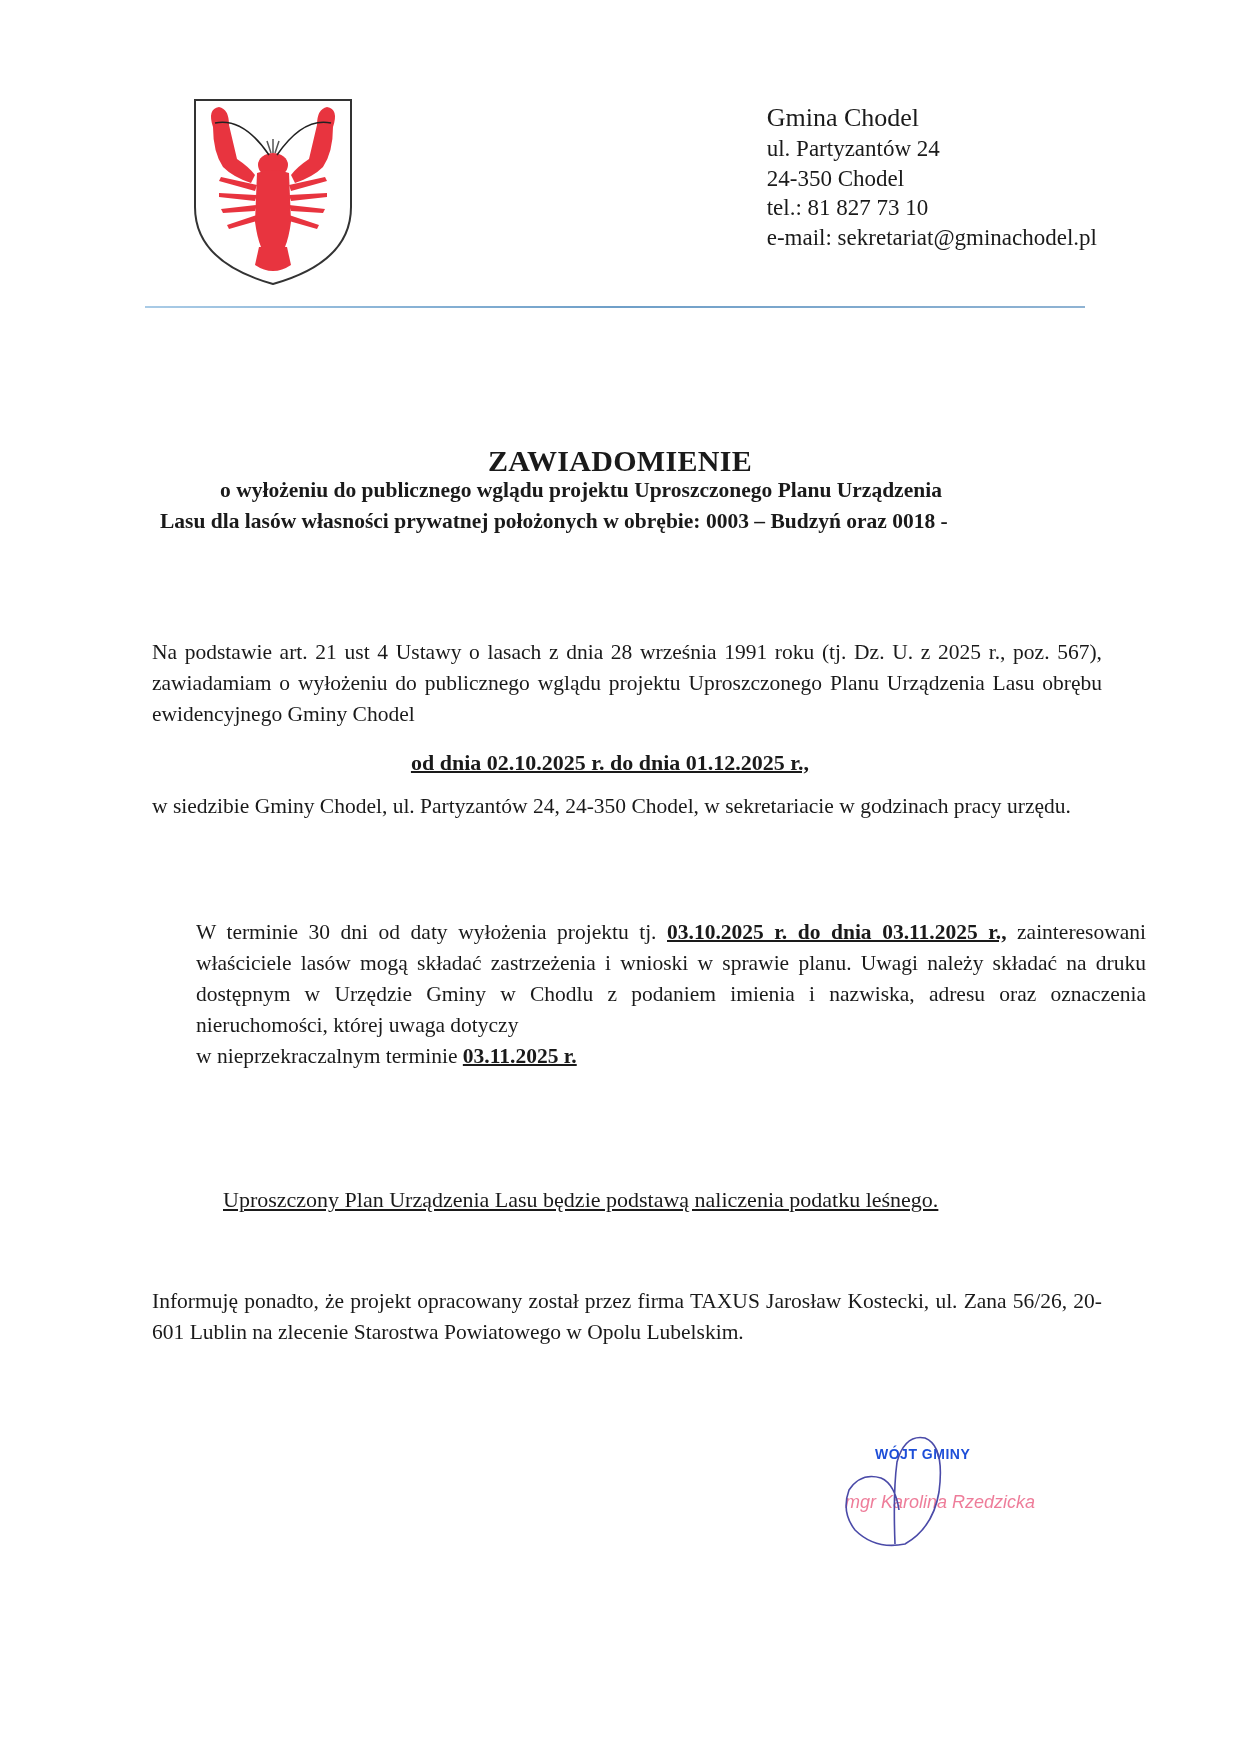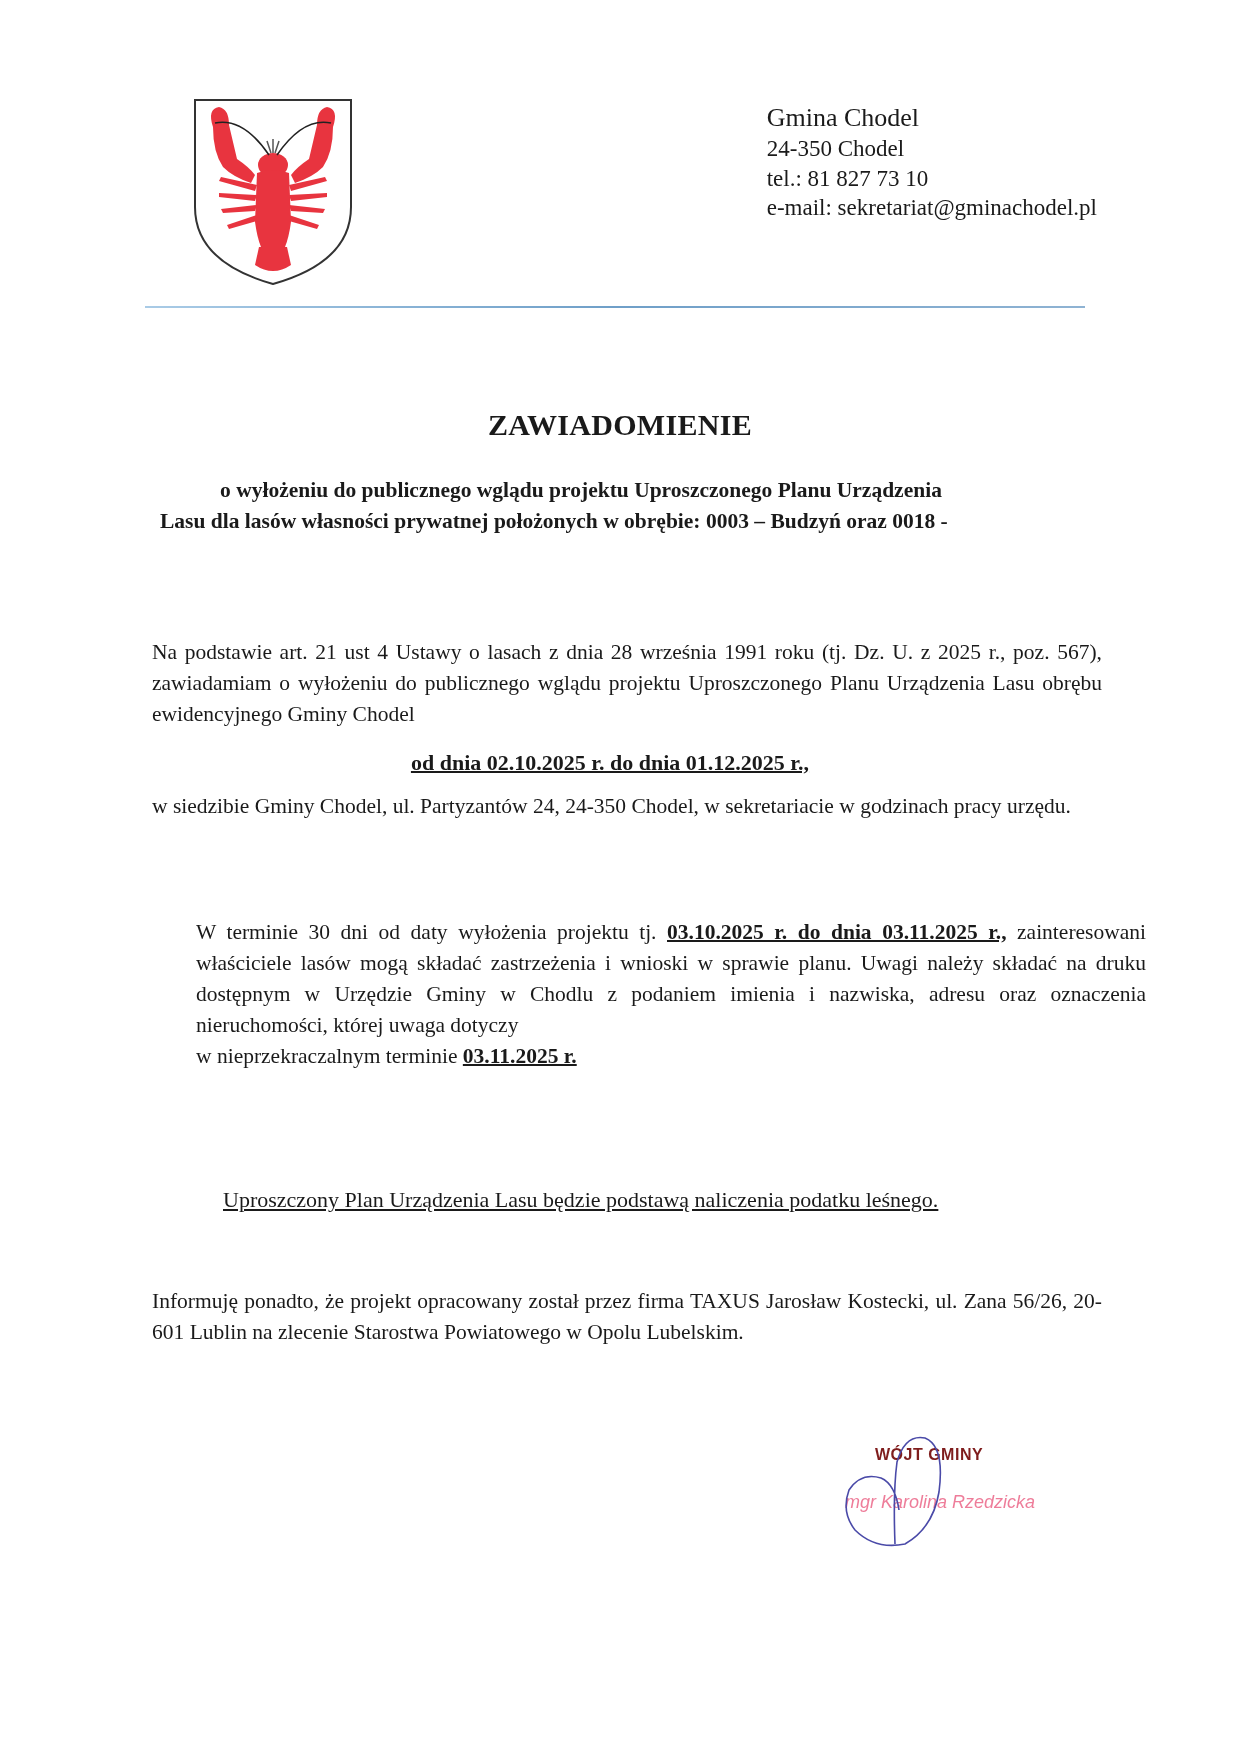--- a/index.html
+++ b/index.html
@@ -5,34 +5,34 @@
   html, body { margin: 0; padding: 0; background: #ffffff; }
   body {
     width: 1240px; height: 1753px; position: relative; overflow: hidden;
     font-family: "Liberation Serif", "DejaVu Serif", serif; color: #1a1a1a;
   }
   .abs { position: absolute; }
   .crest { left: 193px; top: 97px; width: 160px; height: 190px; }
   .header-block { right: 143px; top: 102px; font-size: 23px; line-height: 29.5px; }
   .header-block .org { font-size: 26px; line-height: 32px; }
   .sep { left: 145px; top: 306px; width: 940px; height: 2px; background: linear-gradient(90deg,#a9cbe6,#6f9fc8 50%,#8fb3d3); }
-  .title { left: 0; width: 1240px; top: 408px; text-align: center; font-weight: bold; font-size: 30px; letter-spacing: 0.3px; }
+  .title { left: 0; width: 1240px; top: 444px; text-align: center; font-weight: bold; font-size: 30px; letter-spacing: 0.3px; }
   .subtitle { left: 160px; width: 930px; top: 475px; font-weight: bold; font-size: 21.5px; line-height: 31px; text-align: left; }
   .subtitle .l1 { display: block; padding-left: 60px; }
   .para { left: 152px; width: 950px; font-size: 21.5px; line-height: 31px; text-align: justify; }
   .p1 { top: 637px; }
   .range1 { left: 0; width: 1220px; top: 750px; text-align: center; font-weight: bold; font-size: 22px; text-decoration: underline; text-decoration-thickness: 2px; }
   .p2 { top: 791px; }
   .p3 { top: 917px; margin-left: 44px; }
   .p3 b { text-decoration: underline; text-decoration-thickness: 2px; }
   .lastline { display: block; }
   .p4 { left: 223px; top: 1187px; font-size: 22px; text-decoration: underline; }
   .p5 { top: 1286px; }
   .stamp { left: 835px; top: 1432px; width: 210px; height: 120px; }
-  .stamp-title { position: absolute; left: 40px; top: 14px; font-family: "Liberation Sans", sans-serif; font-weight: bold; font-size: 16px; color: #7f1d1d; letter-spacing: 0.5px; }
+  .stamp-title { position: absolute; left: 40px; top: 14px; font-family: "Liberation Sans", sans-serif; font-weight: bold; font-size: 14px; color: #1d4ed8; letter-spacing: 0.5px; }
   .stamp-name { position: absolute; left: 10px; top: 60px; font-family: "Liberation Sans", sans-serif; font-style: italic; font-size: 18px; color: #ee7d9a; white-space: nowrap; }
   .stamp svg { position: absolute; left: 0; top: 0; }
 </style>
 </head>
 <body>
 
 <div class="abs crest">
   <svg width="160" height="190" viewBox="0 0 160 190">
     <path d="M2 3 L158 3 L158 110 Q158 165 80 187 Q2 165 2 110 Z" fill="#fff" stroke="#333" stroke-width="2"></path>
     <g fill="#e8343f">
@@ -54,20 +54,21 @@
       <path d="M96 118 L126 128 L124 132 L96 124 Z"></path>
     </g>
     <path d="M76 58 Q50 20 22 26" fill="none" stroke="#222" stroke-width="1.5"></path>
     <path d="M84 58 Q110 20 138 26" fill="none" stroke="#222" stroke-width="1.5"></path>
     <path d="M78 56 L74 44 M80 56 L80 42 M82 56 L86 44" stroke="#555" stroke-width="1.5"></path>
   </svg>
 </div>
 
 <div class="abs header-block">
   <div class="org">Gmina Chodel</div>
+  <div>ul. Partyzantów 24</div>
   <div>24-350 Chodel</div>
   <div>tel.: 81 827 73 10</div>
   <div>e-mail: sekretariat@gminachodel.pl</div>
 </div>
 
 <div class="abs sep"></div>
 
 <div class="abs title">ZAWIADOMIENIE</div>
 
 <div class="abs subtitle">

